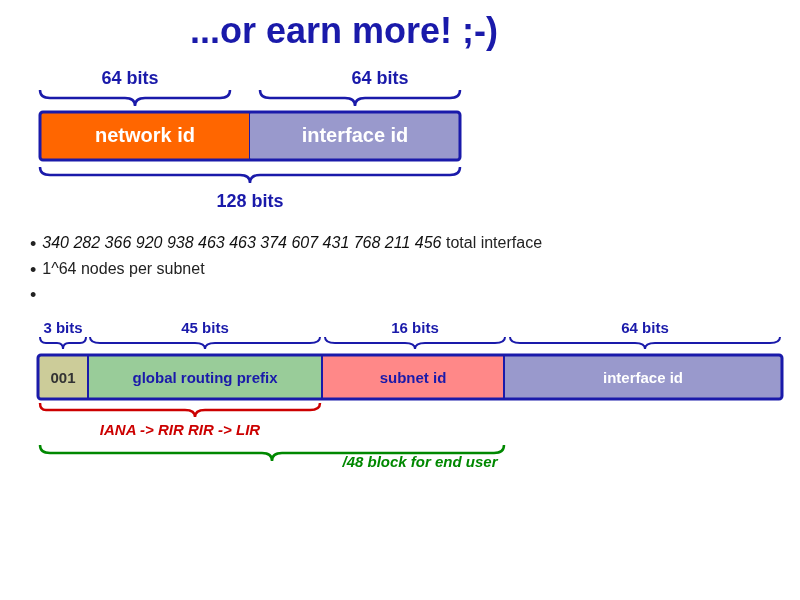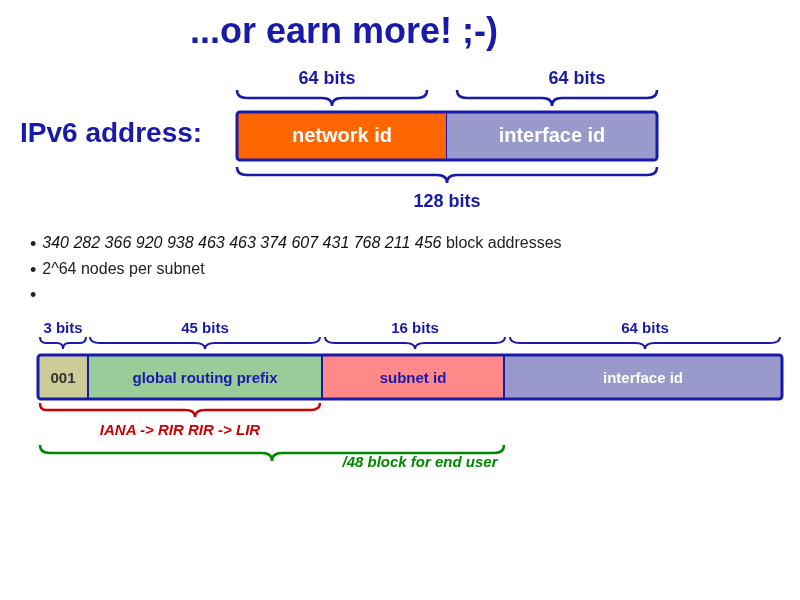--- a/index.html
+++ b/index.html
@@ -82,21 +82,20 @@
     }
   </style>
 </head>
 <body>
 
 <div class="page-container">
 
   <div class="title">...or earn more! ;-)</div>
 
   <div class="top-section-layout">
-    <div class="ipv6-label-col">IPv6 address:</div>
 
     <div class="diagram-col">
       
       <svg width="480" height="160" viewBox="0 0 480 160">
 
         <text x="110" y="22" text-anchor="middle" font-size="18" font-weight="bold" fill="#1a1aaa" font-family="Arial">64 bits</text>
 
         <text x="360" y="22" text-anchor="middle" font-size="18" font-weight="bold" fill="#1a1aaa" font-family="Arial">64 bits</text>
 
         <path d="M20,28 Q20,36 30,36 L105,36 Q115,36 115,44 Q115,36 125,36 L200,36 Q210,36 210,28" fill="none" stroke="#1a1aaa" stroke-width="2.5"></path>
@@ -119,26 +118,26 @@
         <text x="230" y="145" text-anchor="middle" font-size="18" font-weight="bold" fill="#1a1aaa" font-family="Arial">128 bits</text>
       </svg>
     </div>
   </div>
 
   <div class="bullets-section">
     <div class="bullet-item">
       <span class="bullet-dot">•</span>
       <span>
         <span class="bullet-text-italic">340 282 366 920 938 463 463 374 607 431 768 211 456</span>
-        <span> block addresses</span>
+        <span> total interface</span>
       </span>
     </div>
     <div class="bullet-item">
       <span class="bullet-dot">•</span>
-      <span>2^64 nodes per subnet</span>
+      <span>1^64 nodes per subnet</span>
     </div>
     <div class="bullet-item">
       <span class="bullet-dot">•</span>
     </div>
   </div>
 
   <div class="bottom-section">
     <svg width="760" height="155" viewBox="0 0 760 155">
 
       <text x="33" y="18" text-anchor="middle" font-size="15" font-weight="bold" fill="#1a1aaa" font-family="Arial">3 bits</text>

